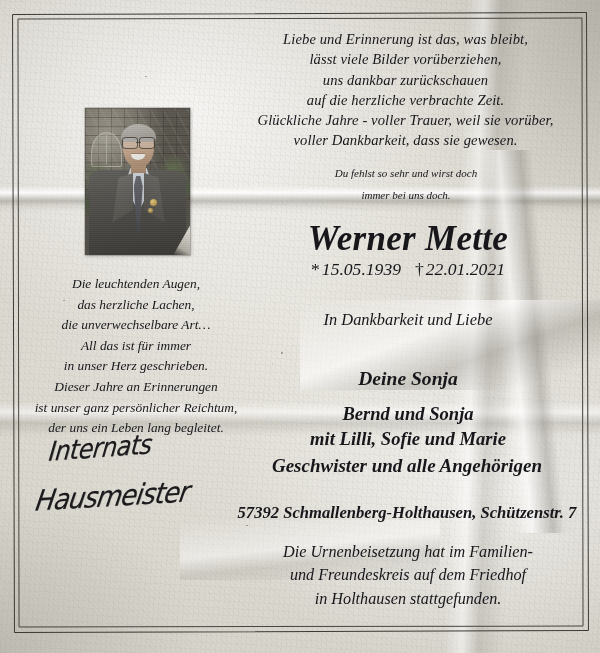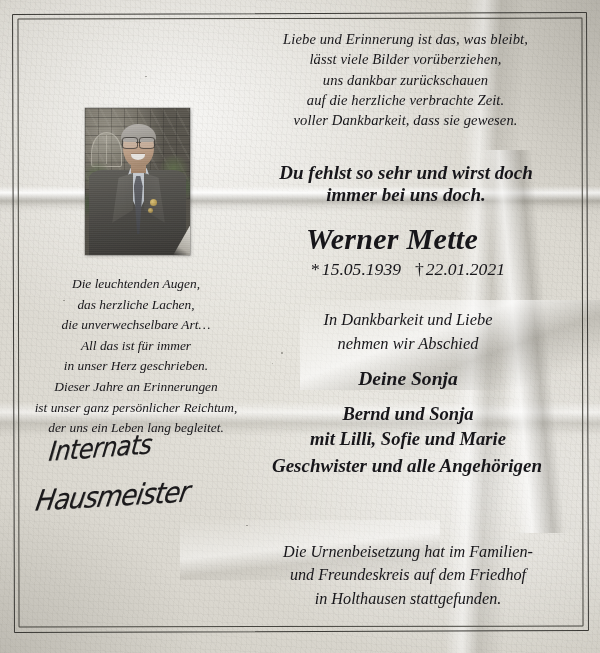--- a/index.html
+++ b/index.html
@@ -77,25 +77,25 @@
     transform:rotate(-.1deg);
   }
   
   .txt{position:absolute;color:#17161a;font-style:italic;text-align:center;}
   .poem-top{
     left:228px;top:29px;width:355px;
     font-size:14.6px;line-height:20.3px;letter-spacing:.1px;
   }
   .verse2{
     left:232px;top:162px;width:348px;
-    font-size:19px;line-height:22px;font-weight:bold;
+    font-size:11px;line-height:22px;font-weight:normal;
   }
   .name{
-    left:216px;top:222px;width:352px;
-    font-size:30px;line-height:34px;font-weight:bold;letter-spacing:.3px;
+    left:232px;top:222px;width:352px;
+    font-size:35px;line-height:34px;font-weight:bold;letter-spacing:.3px;
   }
   .dates{
     left:232px;top:258px;width:352px;
     font-size:17.6px;line-height:22px;
   }
   .dates .sym{font-style:normal;margin-right:2px;}
   .dates .gap{display:inline-block;width:14px;}
   .farewell{
     left:232px;top:308px;width:352px;
     font-size:16.4px;line-height:23.5px;
@@ -325,46 +325,47 @@
     <div class="ph-white"></div>
     <div class="ph-halft"></div>
     <div class="ph-tone"></div>
   </div>
 
   <div class="txt poem-top">
     <div>Liebe und Erinnerung ist das, was bleibt,</div>
     <div>lässt viele Bilder vorüberziehen,</div>
     <div>uns dankbar zurückschauen</div>
     <div>auf die herzliche verbrachte Zeit.</div>
+    <div>Glückliche Jahre - voller Trauer, weil sie vorüber,</div>
     <div>voller Dankbarkeit, dass sie gewesen.</div>
   </div>
 
   <div class="txt verse2">
     <div>Du fehlst so sehr und wirst doch</div>
     <div>immer bei uns doch.</div>
   </div>
 
   <div class="txt name">Werner Mette</div>
 
   <div class="txt dates">
     <span class="sym">*</span><span>15.05.1939</span><span class="gap"></span><span class="sym">†</span><span>22.01.2021</span>
   </div>
 
   <div class="txt farewell">
     <div>In Dankbarkeit und Liebe</div>
-    <div>nehmen wir Abschied</div>
   </div>
 
   <div class="txt mourner-a">Deine Sonja</div>
   <div class="txt mourner-b">
     <div>Bernd und Sonja</div>
     <div>mit Lilli, Sofie und Marie</div>
   </div>
   <div class="txt mourner-c">Geschwister und alle Angehörigen</div>
 
+  <div class="txt address">57392 Schmallenberg-Holthausen, Schützenstr. 7</div>
 
   <div class="txt closing">
     <div>Die Urnenbeisetzung hat im Familien-</div>
     <div>und Freundeskreis auf dem Friedhof</div>
     <div>in Holthausen stattgefunden.</div>
   </div>
 
   <div class="txt poem-left">
     <div>Die leuchtenden Augen,</div>
     <div>das herzliche Lachen,</div>

